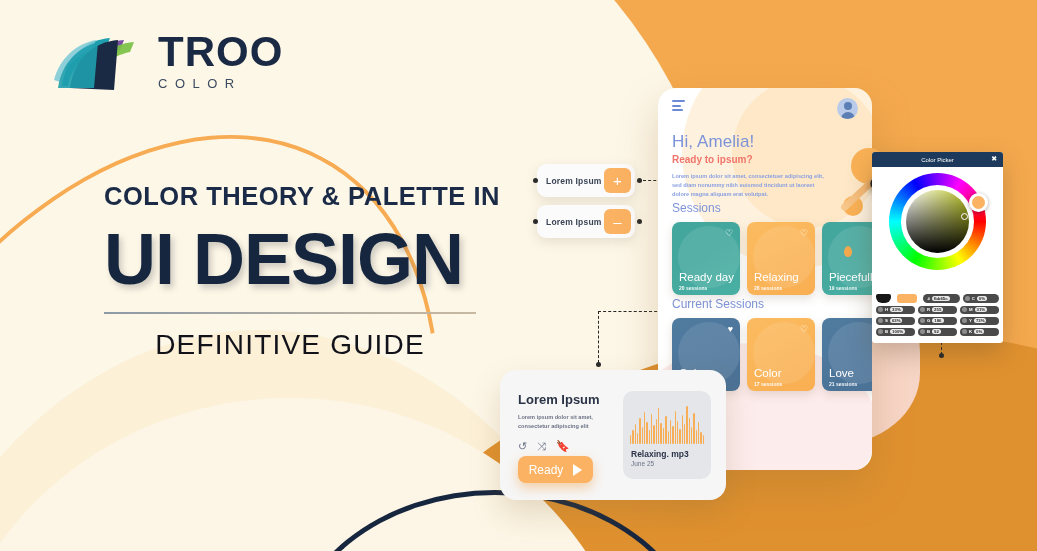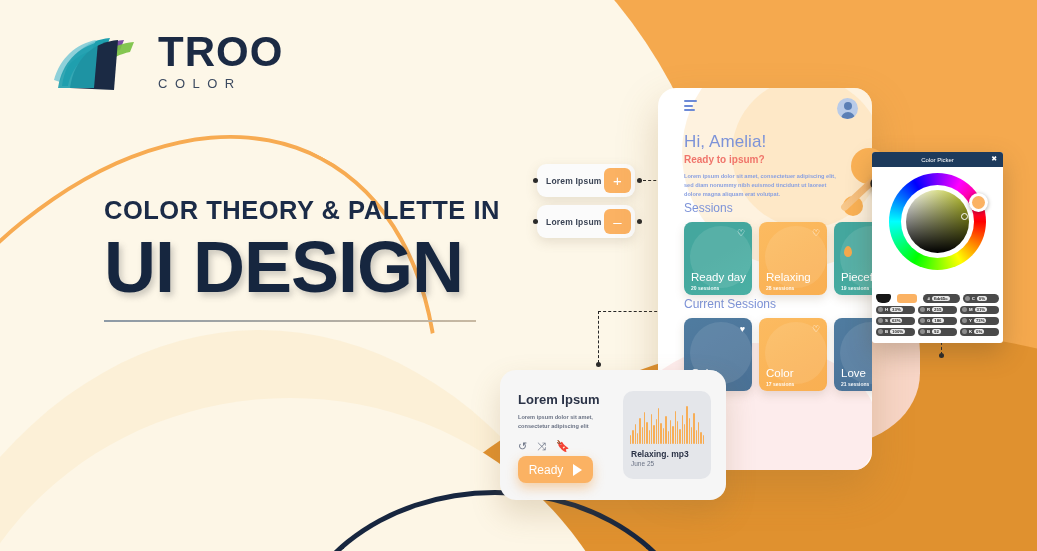--- a/index.html
+++ b/index.html
@@ -45,28 +45,28 @@
     background:#fbe2e2;opacity:.85;
   }
 
   
   .logo{position:absolute;left:52px;top:30px;width:230px;height:64px;}
   .logo-text{position:absolute;left:106px;top:2px;}
   .logo-troo{font-size:42px;font-weight:bold;letter-spacing:1px;color:#1b2a44;line-height:40px;}
   .logo-themes{font-size:13px;letter-spacing:7.5px;color:#3c4a60;margin-top:4px;}
 
   
-  .headline{position:absolute;left:104px;top:196px;width:420px;}
+  .headline{position:absolute;left:104px;top:182px;width:420px;}
   .h-small{
     font-size:25.5px;font-weight:bold;color:#1b2b47;letter-spacing:.5px;
     line-height:28px;white-space:nowrap;
   }
   .h-big{
     font-size:72px;font-weight:bold;color:#16263f;letter-spacing:-1px;line-height:78px;
-    margin-top:4px;text-shadow:3px 4px 6px rgba(80,80,80,.28);white-space:nowrap;
+    margin-top:10px;text-shadow:3px 4px 6px rgba(80,80,80,.28);white-space:nowrap;
   }
   .rule{height:2px;background:linear-gradient(90deg,#8d9aa6,#c8b9a2);margin-top:14px;width:372px;}
   .h-sub{
     font-size:28px;color:#12121a;letter-spacing:1.2px;margin-top:15px;text-align:center;
     width:372px;
   }
 
   
   .chip{
     position:absolute;width:98px;height:33px;background:#fbfbfb;border-radius:9px;
@@ -85,21 +85,21 @@
   .dash-v{position:absolute;width:0;border-left:1.5px dashed #262626;}
 
   
   .phone{
     position:absolute;left:658px;top:88px;width:214px;height:382px;background:#fff;
     border-radius:18px;box-shadow:0 18px 40px rgba(150,110,50,.28);overflow:hidden;
   }
   .phone-glow{position:absolute;right:-40px;top:-50px;width:230px;height:230px;border-radius:50%;background:#fde7c4;opacity:.55;}
   .phone-glow2{position:absolute;right:-10px;top:-10px;width:150px;height:150px;border-radius:50%;background:#fde0b2;opacity:.55;}
   .phone-pink{position:absolute;left:-30px;top:255px;width:250px;height:170px;border-radius:50%;background:#fde7e7;opacity:.8;}
-  .phone-inner{position:relative;padding:12px 26px;}
+  .phone-inner{position:relative;padding:12px 14px;}
   .hamb{width:13px;}
   .hamb i{display:block;height:2px;background:#6d8ad6;border-radius:2px;margin-bottom:2.5px;}
   .hamb i:nth-child(1){width:13px;}
   .hamb i:nth-child(2){width:9px;}
   .hamb i:nth-child(3){width:11px;}
   .avatar{
     position:absolute;right:14px;top:10px;width:21px;height:21px;border-radius:50%;
     background:#b9cbe8;overflow:hidden;
   }
   .avatar .head{position:absolute;left:6.5px;top:4px;width:8px;height:8px;border-radius:50%;background:#5b7fb5;}
@@ -225,20 +225,21 @@
     <div class="logo-text">
       <div class="logo-troo">TROO</div>
       <div class="logo-themes">COLOR</div>
     </div>
   </div>
 
   <div class="headline">
     <div class="h-small">COLOR THEORY &amp; PALETTE IN</div>
     <div class="h-big">UI DESIGN</div>
     <div class="rule"></div>
+    <div class="h-sub">DEFINITIVE GUIDE</div>
   </div>
 
   <div class="chip" id="chip1">
     <span class="lbl">Lorem Ipsum</span>
     <span class="sq">+</span>
   </div>
   <div class="chip" id="chip2">
     <span class="lbl">Lorem Ipsum</span>
     <span class="sq">–</span>
   </div>

